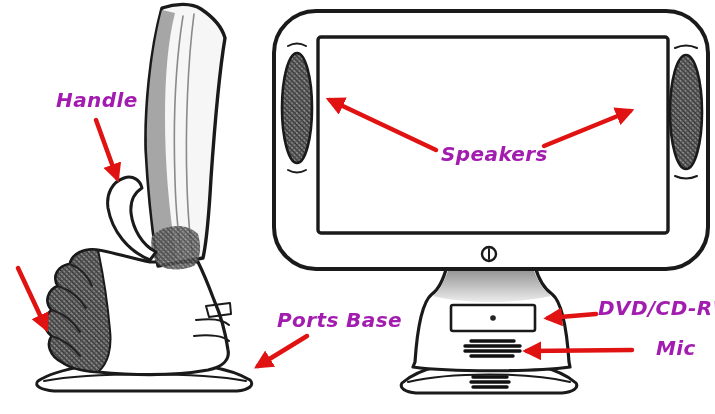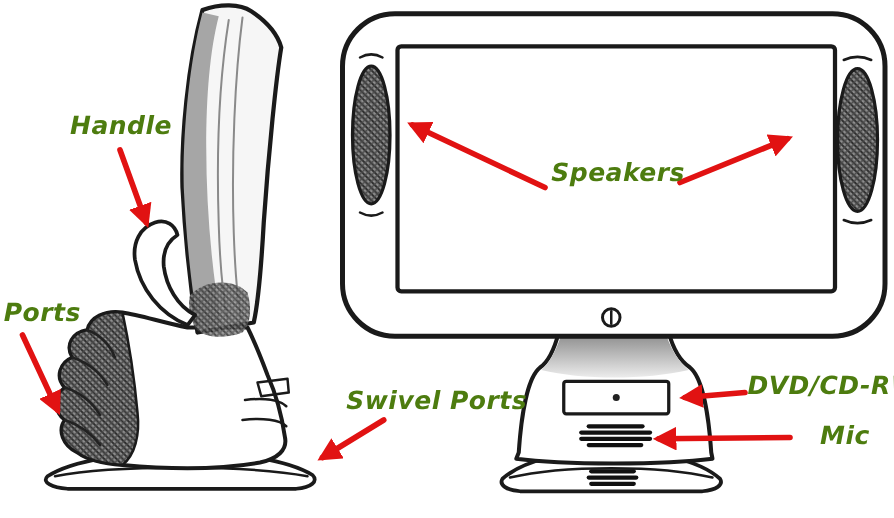--- a/index.html
+++ b/index.html
@@ -6,21 +6,21 @@
   .canvas{
     position:relative;
     width:715px;height:414px;
     background:#ffffff;
     overflow:hidden;
     font-family:"DejaVu Sans",sans-serif;
   }
   svg.sketch{position:absolute;left:0;top:0;width:715px;height:414px;}
   .label{
     position:absolute;
-    color:#4d7c0f;
+    color:#a21caf;
     font-style:italic;
     font-weight:bold;
     font-size:20px;
     letter-spacing:.4px;
     white-space:nowrap;
     user-select:none;
   }
 </style>
 </head>
 <body>
@@ -117,19 +117,18 @@
       <line x1="18" y1="268" x2="46" y2="328" marker-end="url(#arrowhead)" stroke="#e11212"></line>
       <line x1="307" y1="336" x2="258" y2="366" marker-end="url(#arrowhead)" stroke="#e11212"></line>
       <line x1="436" y1="150" x2="330" y2="100" marker-end="url(#arrowhead)" stroke="#e11212"></line>
       <line x1="544" y1="146" x2="630" y2="111" marker-end="url(#arrowhead)" stroke="#e11212"></line>
       <line x1="596" y1="314" x2="548" y2="318" marker-end="url(#arrowhead)" stroke="#e11212"></line>
       <line x1="632" y1="350" x2="527" y2="351" marker-end="url(#arrowhead)" stroke="#e11212"></line>
     </g>
   </svg>
 
   <div class="label" style="left:56px;top:88px">Handle</div>
-  <div class="label" style="left:3px;top:238px">Ports</div>
-  <div class="label" style="left:277px;top:308px">Swivel Ports</div>
-  <div class="label" style="left:441px;top:126px">Speakers</div>
+  <div class="label" style="left:277px;top:308px">Ports Base</div>
+  <div class="label" style="left:441px;top:142px">Speakers</div>
   <div class="label" style="left:598px;top:296px">DVD/CD-RW</div>
   <div class="label" style="left:656px;top:336px">Mic</div>
 
 </div>
 
 </body></html>

